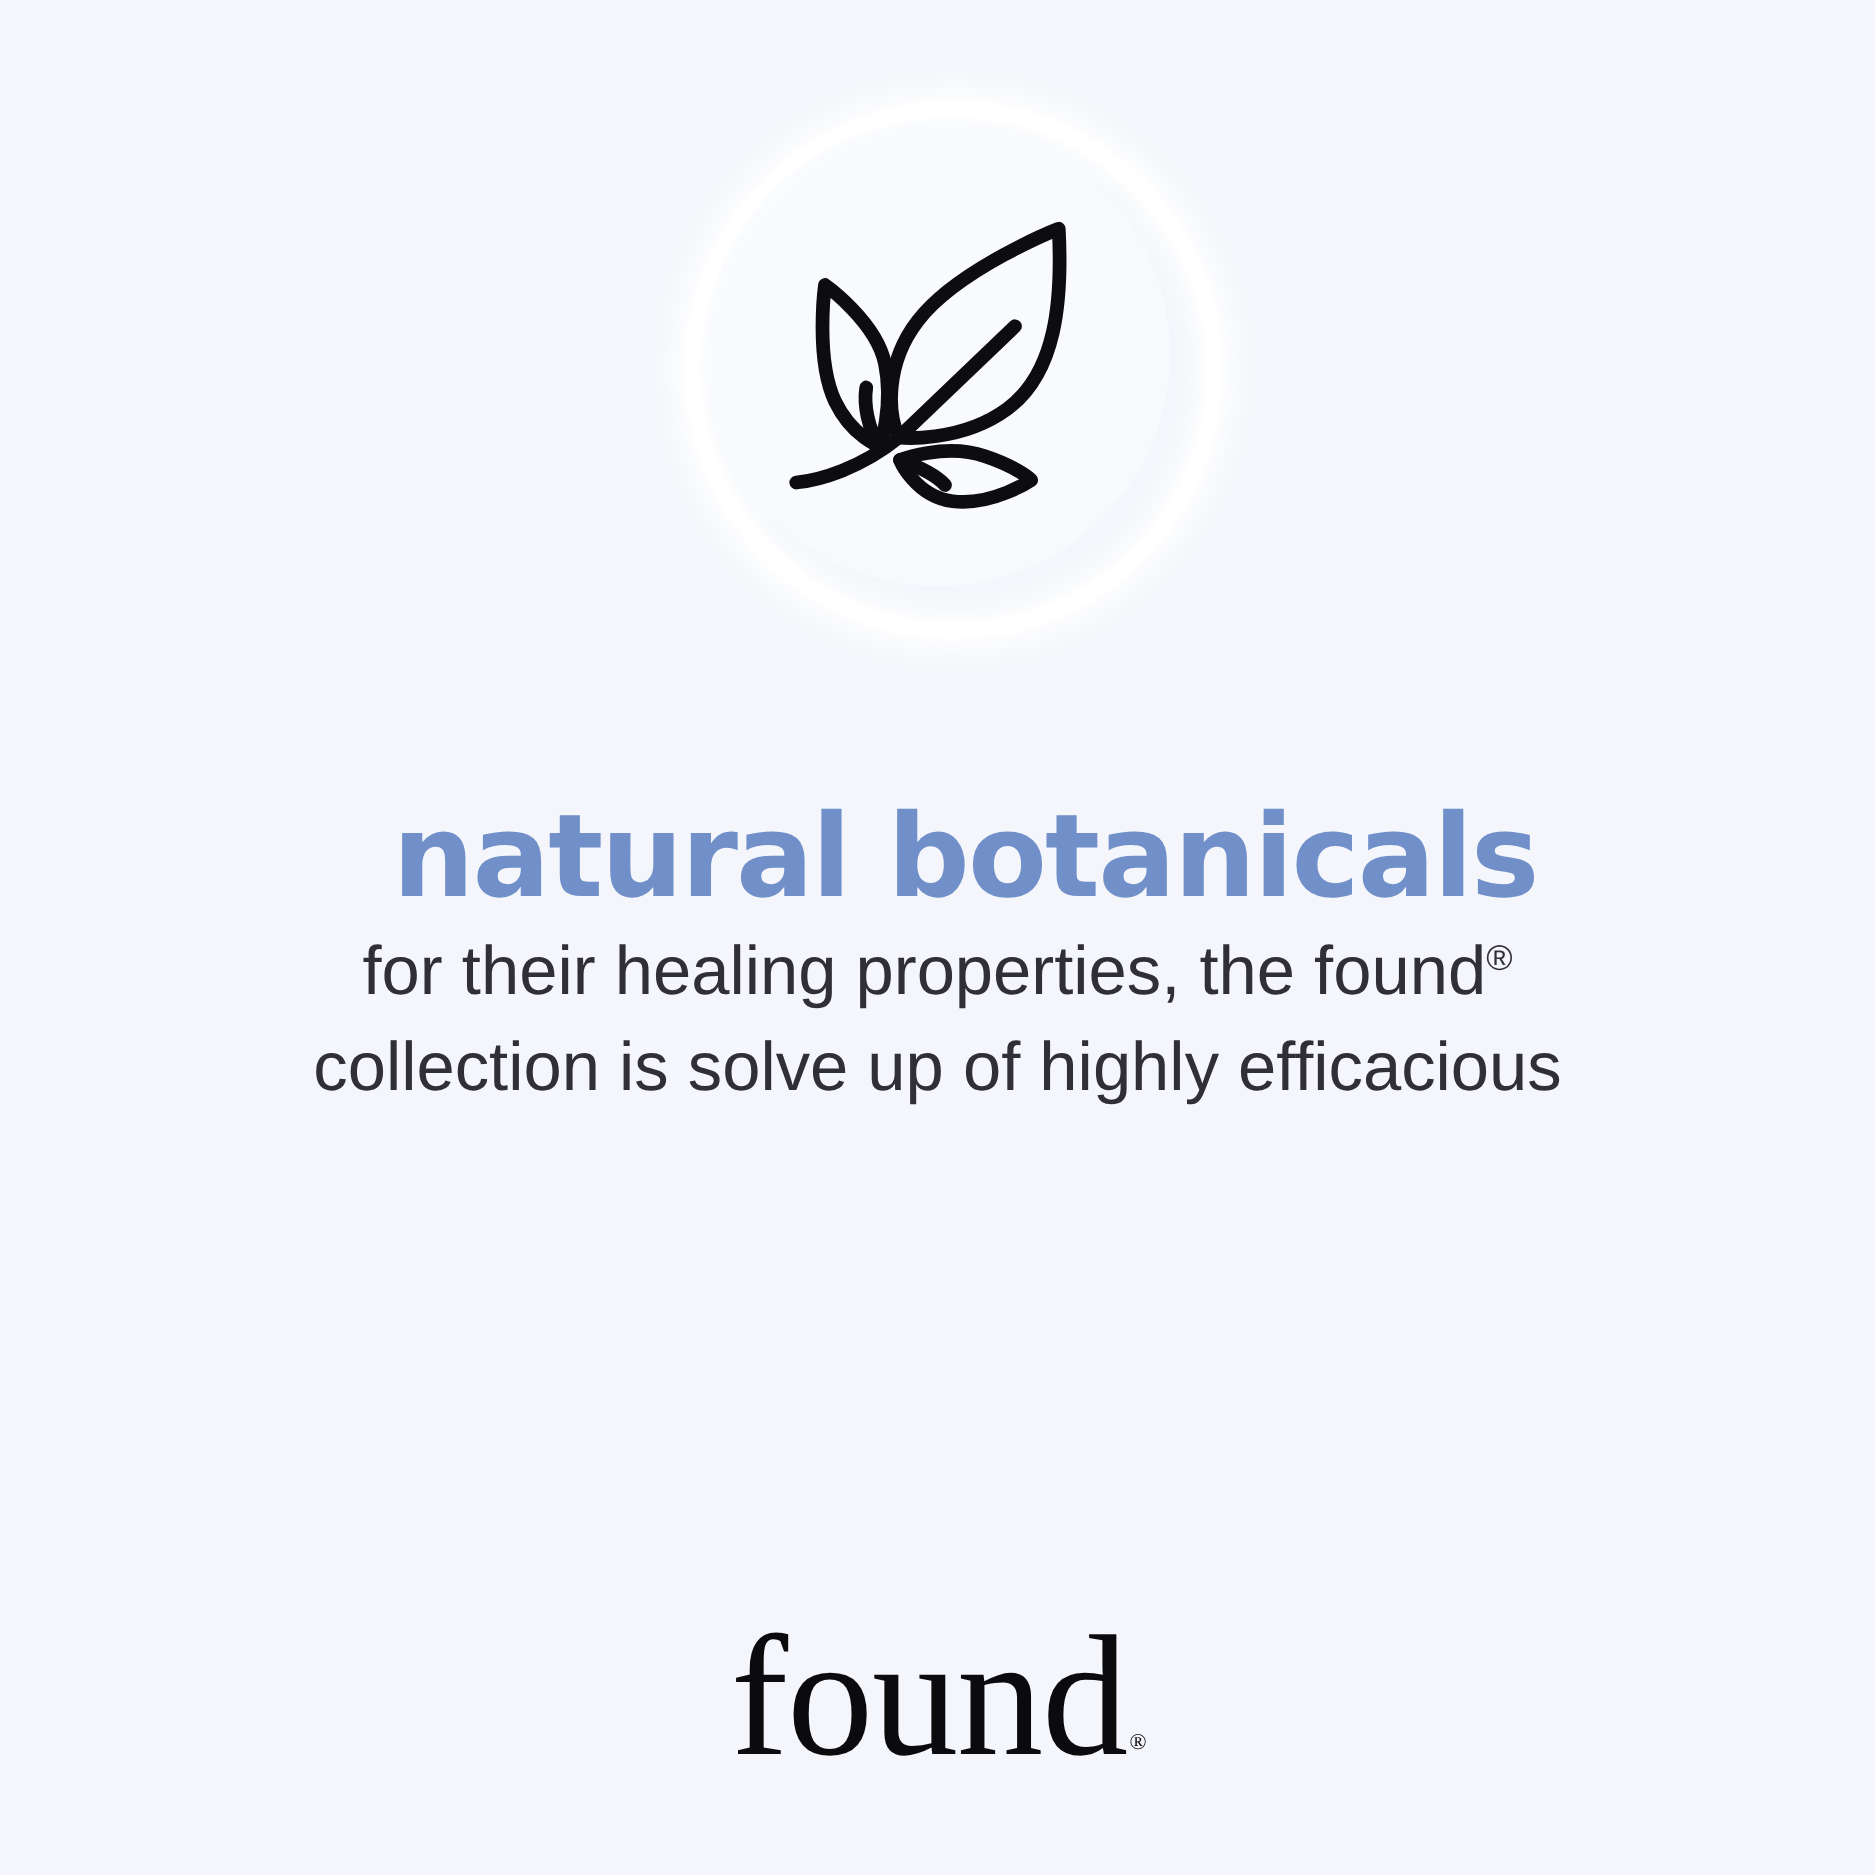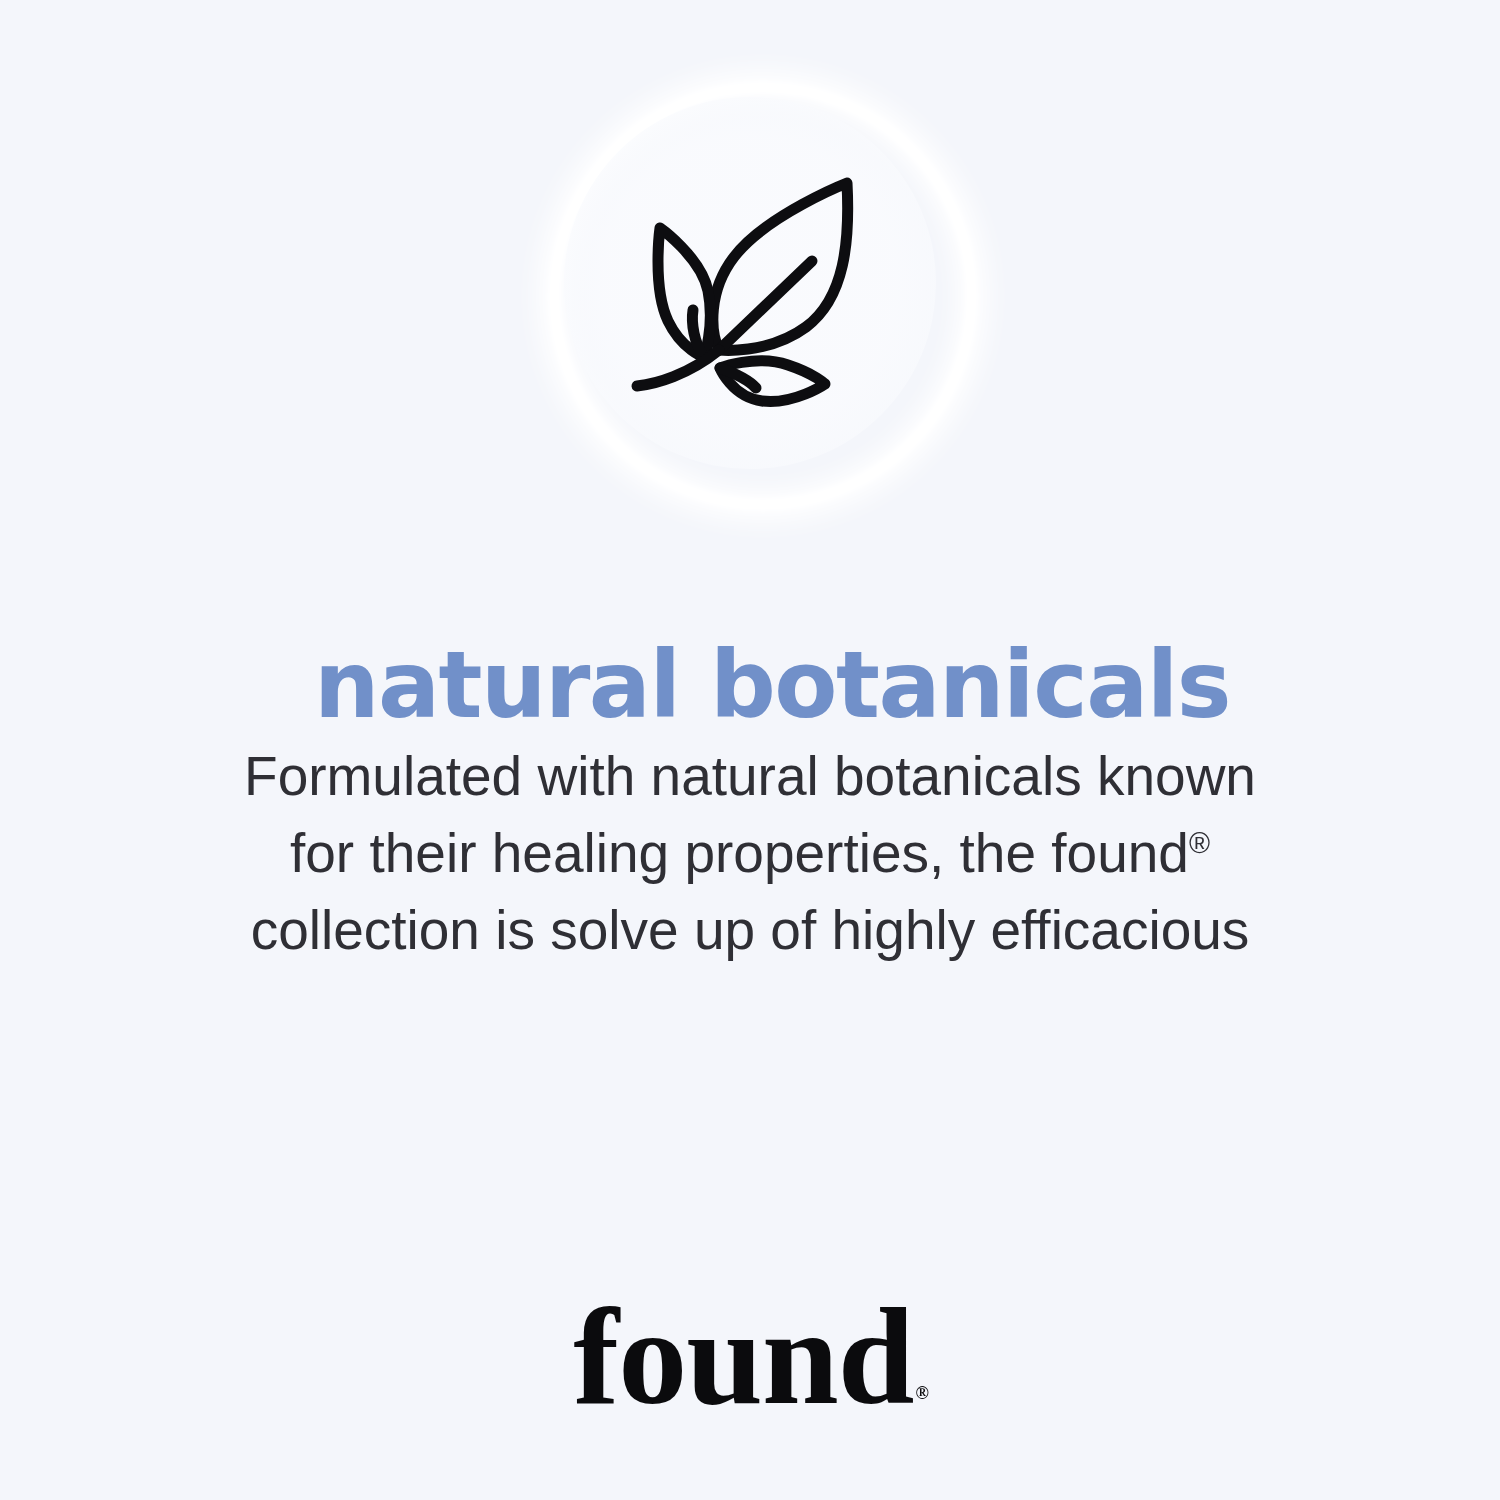--- a/index.html
+++ b/index.html
@@ -130,21 +130,20 @@
     position: absolute;
     left: 0;
     right: 0;
     top: 1288px;
     text-align: center;
     font-family: "Liberation Serif", "DejaVu Serif", serif;
     font-size: 138px;
     line-height: 1;
     color: #0b0b0d;
     letter-spacing: -1px;
-    font-weight: bold;
   }
   .wordmark .reg-small {
     font-size: 0.13em;
     vertical-align: baseline;
     position: relative;
     top: -4px;
     left: 2px;
     letter-spacing: 0;
   }
 </style>
@@ -187,20 +186,19 @@
 
           <path d="M21 237 C 40 235, 72 226, 103 201"></path>
         </svg>
       </div>
     </div>
   </div>
 
   <h1 class="headline">natural botanicals</h1>
 
   <div class="body-copy">
-    <span class="line">Formulated with natural botanicals known</span>
     <span class="line"><span>for their healing properties, the found</span><span class="reg-sup">®</span></span>
     <span class="line">collection is solve up of highly efficacious</span>
   </div>
 
   <div class="wordmark"><span>found</span><span class="reg-small">®</span></div>
 
 </div>
 
 </body></html>

